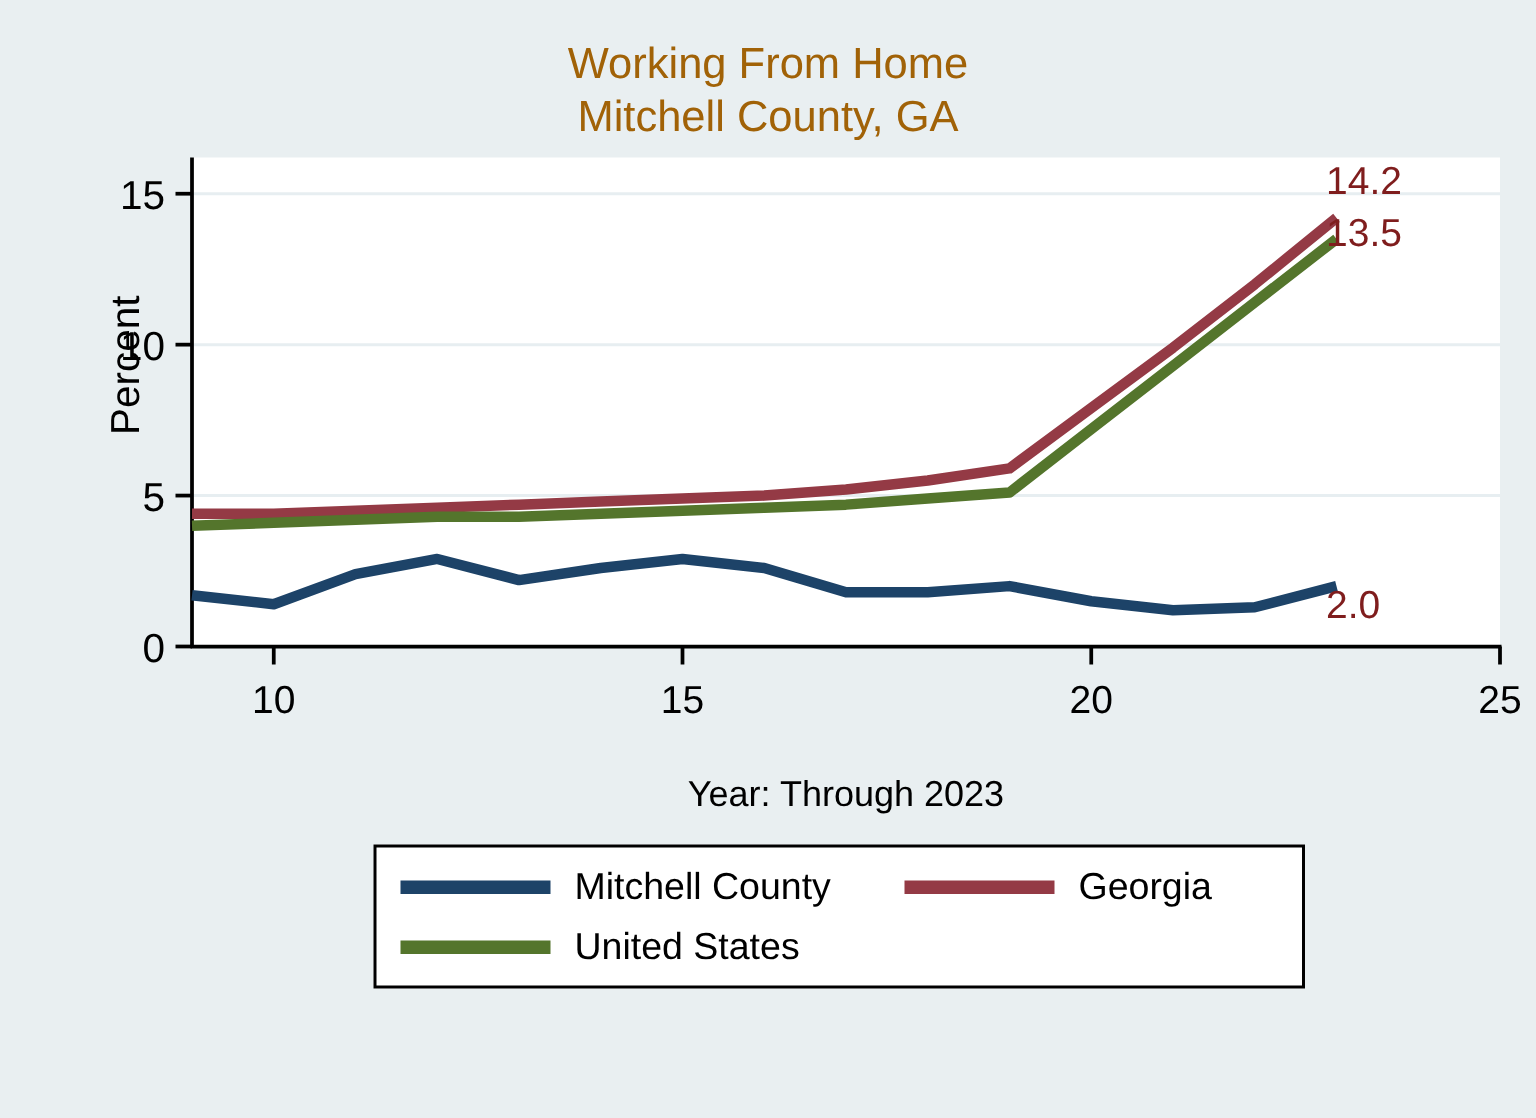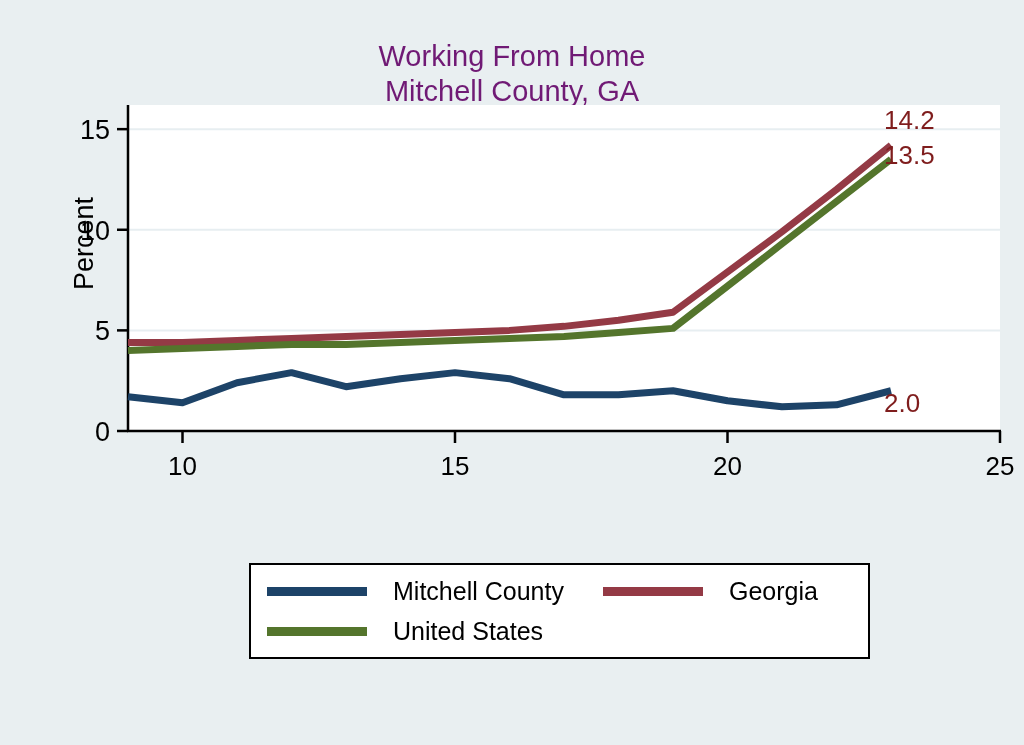--- a/index.html
+++ b/index.html
@@ -19,25 +19,24 @@
     left: 0; top: 0;
     width: 1024px;
     height: 745px;
   }
   .title {
     position: absolute;
     left: 0;
     top: 26px;
     width: 1024px;
     text-align: center;
-    color: #701a75;
+    color: #a16207;
     font-size: 29px;
     line-height: 35px;
     font-family: "Liberation Sans", sans-serif;
-    margin-top: 13px;
   }
   .title .l2 { display: block; text-align: center; }
 
   .chart-svg {
     position: absolute;
     left: 0;
     top: 0;
   }
 
   .ylabel {
@@ -71,21 +70,20 @@
     width: 621px;
     height: 96px;
     background: #ffffff;
     border: 2px solid #000;
     box-sizing: border-box;
   }
   .legend-row {
     position: absolute;
     display: flex;
     align-items: center;
-    gap: 10px;
   }
   .legend-swatch {
     width: 100px;
     height: 9px;
     margin-right: 16px;
     flex: 0 0 auto;
   }
   .legend-label {
     font-size: 25px;
     color: #000;
@@ -155,20 +153,21 @@
       <text x="727.5" y="475" class="xtick-text" text-anchor="middle">20</text>
       <line x1="1000" y1="431" x2="1000" y2="443" stroke="#000000" stroke-width="2.5"></line>
       <text x="1000" y="475" class="xtick-text" text-anchor="middle">25</text>
       <polyline points="128.00,396.79 182.50,402.83 237.00,382.70 291.50,372.64 346.00,386.73 400.50,378.68 455.00,372.64 509.50,378.68 564.00,394.78 618.50,394.78 673.00,390.75 727.50,400.81 782.00,406.85 836.50,404.84 891.00,390.75" fill="none" stroke="#1d4368" stroke-width="7" stroke-linejoin="round" stroke-linecap="butt"></polyline>
       <polyline points="128.00,342.46 182.50,342.46 237.00,340.44 291.50,338.43 346.00,336.42 400.50,334.41 455.00,332.40 509.50,330.38 564.00,326.36 618.50,320.32 673.00,312.27 727.50,272.02 782.00,231.78 836.50,189.52 891.00,145.25" fill="none" stroke="#943a45" stroke-width="7" stroke-linejoin="round" stroke-linecap="butt"></polyline>
       <polyline points="128.00,350.51 182.50,348.49 237.00,346.48 291.50,344.47 346.00,344.47 400.50,342.46 455.00,340.44 509.50,338.43 564.00,336.42 618.50,332.40 673.00,328.37 727.50,286.11 782.00,243.85 836.50,201.59 891.00,159.33" fill="none" stroke="#54752c" stroke-width="7" stroke-linejoin="round" stroke-linecap="butt"></polyline>
     </svg>
 
   <div class="ylabel">Percent</div>
 
+  <div class="xtitle">Year: Through 2023</div>
 
   <div class="endlabel" id="end-ga" style="left:884px; top:105px;">14.2</div>
   <div class="endlabel" id="end-us" style="left:884px; top:140px;">13.5</div>
   <div class="endlabel" id="end-mc" style="left:884px; top:388px;">2.0</div>
 
   <div class="legend-box">
     <div class="legend-row lr-0">
       <span class="legend-swatch" id="sw0" style="background: rgb(29, 67, 104);"></span>
       <span class="legend-label">Mitchell County</span>
     </div>

